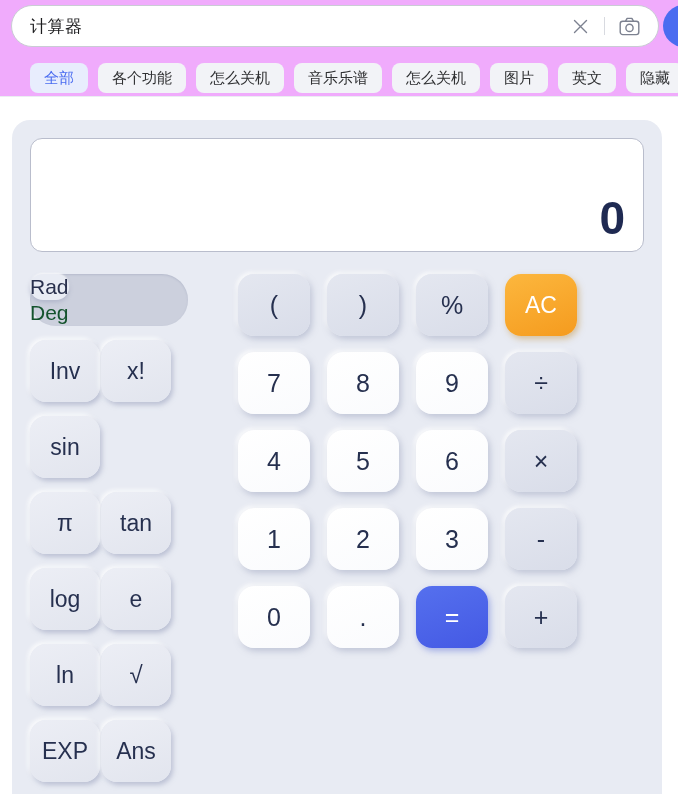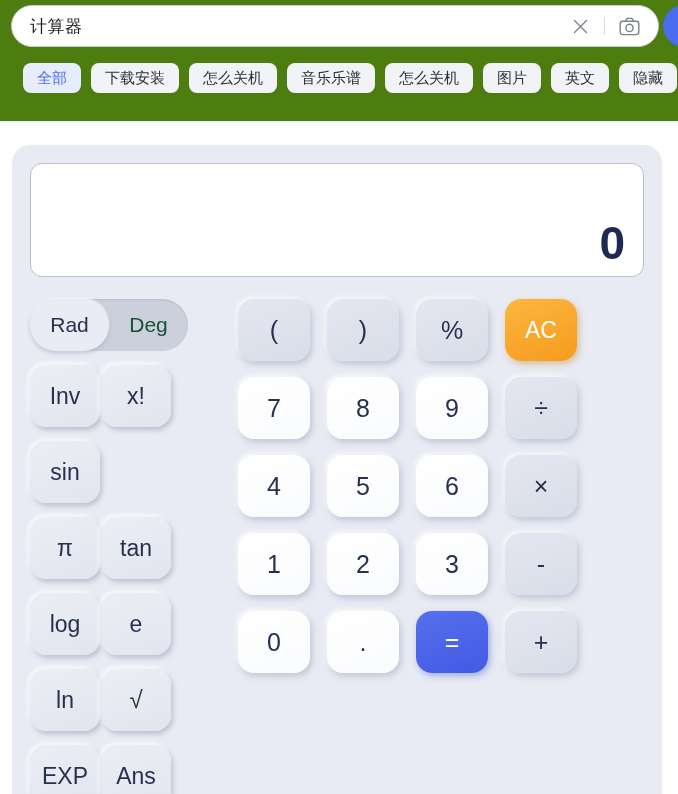--- a/index.html
+++ b/index.html
@@ -10,24 +10,24 @@
     overflow: hidden;
     background: #ffffff;
     font-family: "Liberation Sans", "DejaVu Sans", sans-serif;
     -webkit-font-smoothing: antialiased;
   }
 
   
   .header {
     position: relative;
     width: 678px;
-    background: #4d7c0f;
+    background: #f0abfc;
     padding-top: 5px;
     border-bottom: 1px solid #ebedf2;
-    height: 122px;
+    height: 97px;
   }
 
   .searchbar {
     position: relative;
     margin: 0 0 0 11px;
     width: 648px;
     height: 42px;
     border: 1px solid #c9ccd4;
     border-radius: 21px;
     background: #ffffff;
@@ -85,21 +85,21 @@
     border: none;
     border-radius: 21px;
     cursor: pointer;
   }
 
   
   .chips {
     display: flex;
     align-items: center;
     gap: 10px;
-    padding-left: 23px;
+    padding-left: 30px;
     margin-top: 16px;
     white-space: nowrap;
   }
 
   .chip {
     flex: 0 0 auto;
     height: 30px;
     padding: 0 14px;
     border-radius: 8px;
     background: #f2f3f7;
@@ -165,20 +165,21 @@
   .toggle {
     width: 158px;
     height: 52px;
     background: #ccd0dd;
     border-radius: 26px;
     display: flex;
     align-items: flex-start;
     padding: 0;
     margin-bottom: 14px;
     box-shadow: inset 0 1px 2px rgba(120,128,160,0.25);
+    flex-direction: column;
   }
 
   .toggle-opt {
     flex: 1 1 50%;
     height: 52px;
     display: flex;
     align-items: center;
     justify-content: center;
     font-size: 21px;
     color: #14532d;
@@ -292,21 +293,21 @@
           <circle cx="10.5" cy="10.9" r="3.6" stroke="#7c8190" stroke-width="1.4" fill="none"></circle>
         </svg>
       </button>
     </div>
   </div>
 
   <button class="search-go"></button>
 
   <div class="chips">
     <button class="chip active">全部</button>
-    <button class="chip">下载安装</button>
+    <button class="chip">各个功能</button>
     <button class="chip">怎么关机</button>
     <button class="chip">音乐乐谱</button>
     <button class="chip">怎么关机</button>
     <button class="chip">图片</button>
     <button class="chip">英文</button>
     <button class="chip">隐藏</button>
   </div>
 </div>
 
 <div class="calc-wrap">

